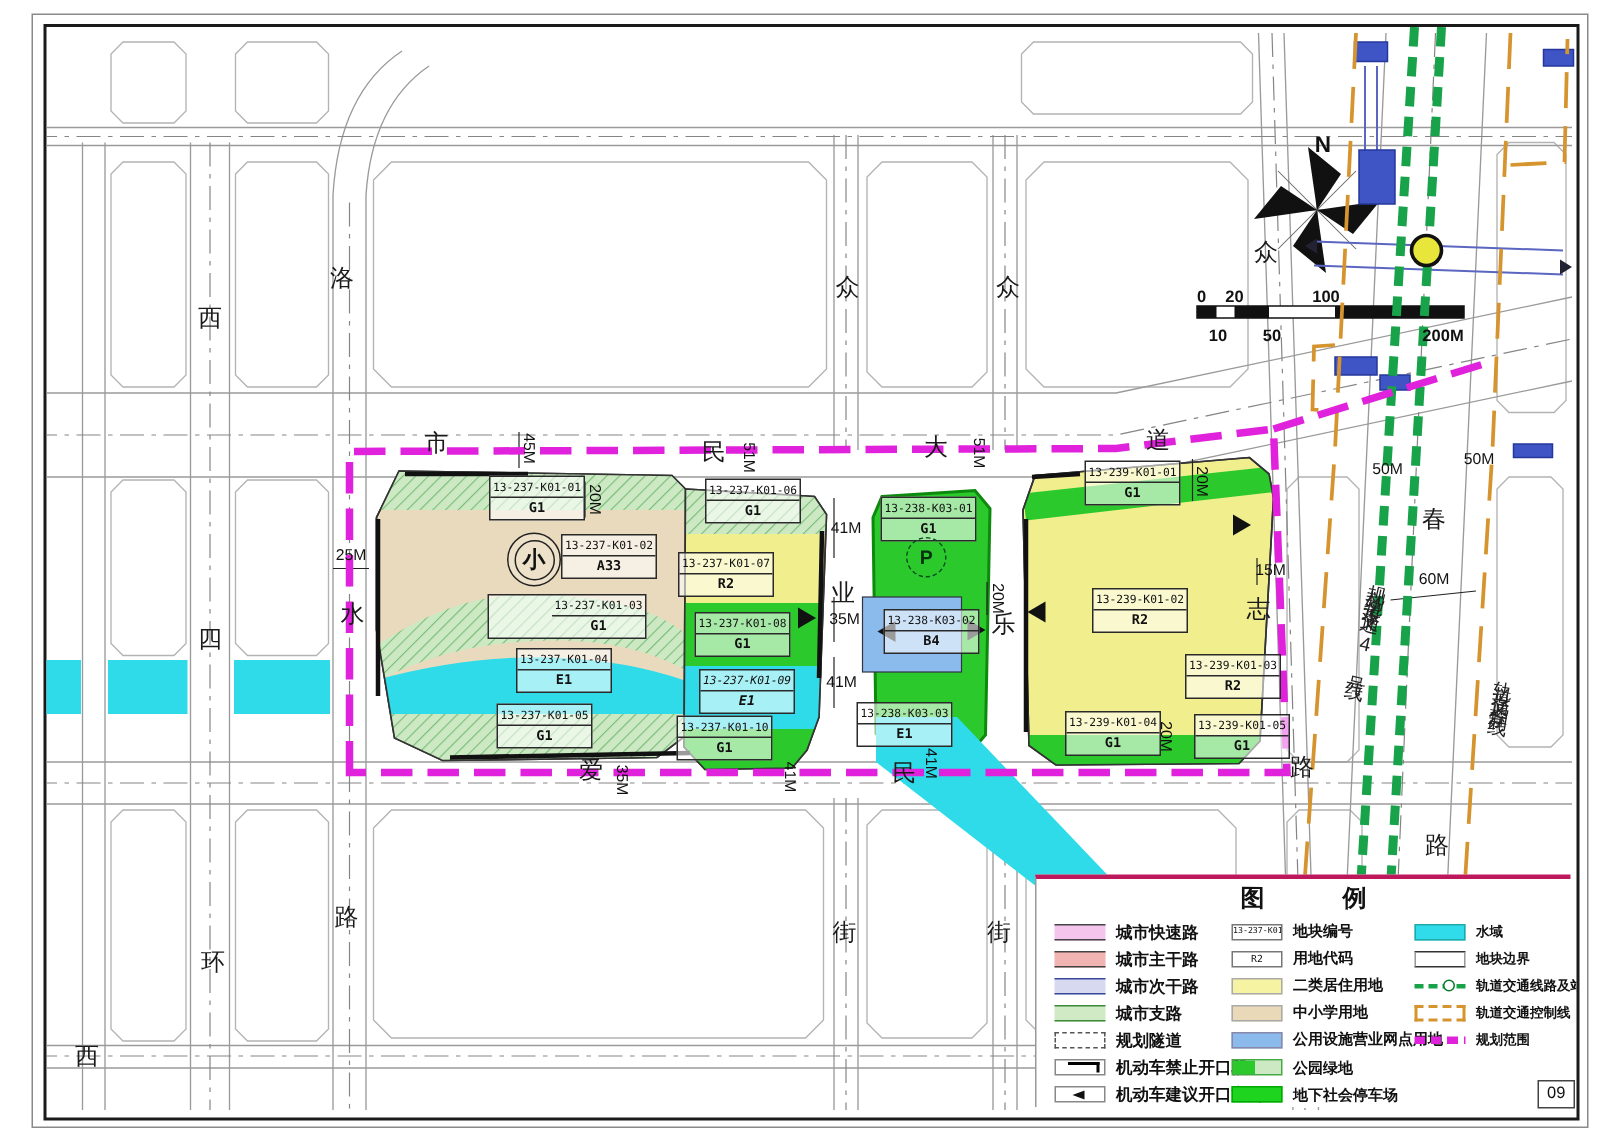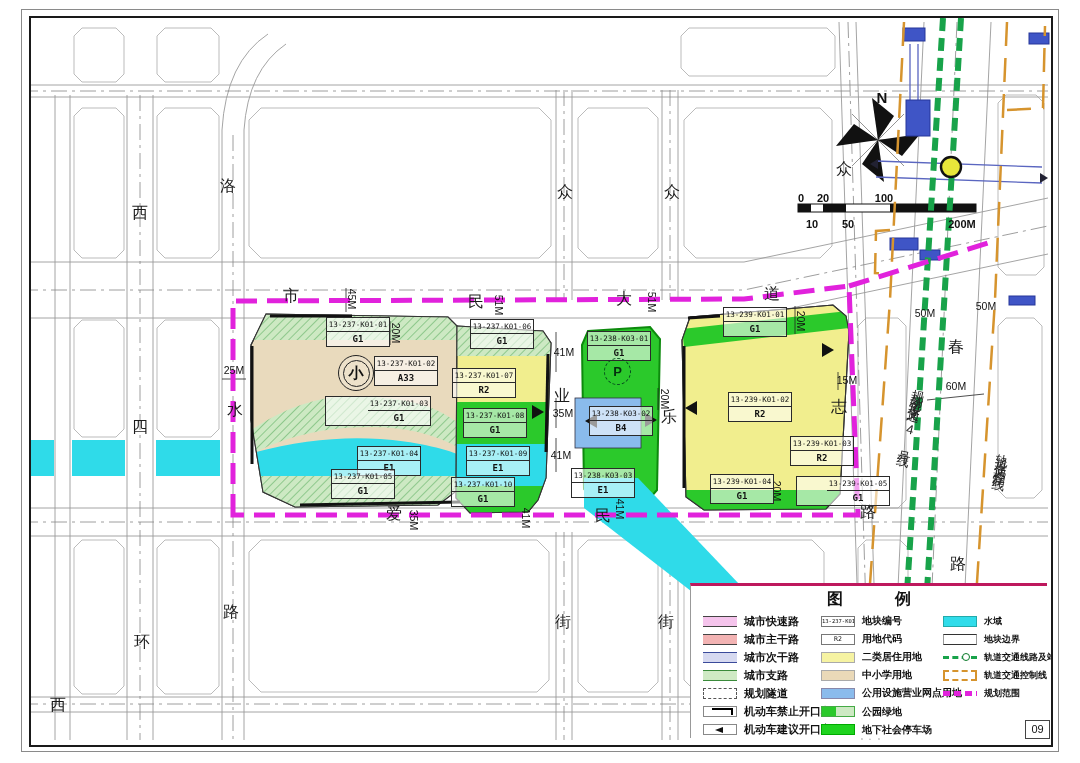--- a/index.html
+++ b/index.html
@@ -344,41 +344,41 @@
             <div class="puse">G1</div>
           </div>
           <div class="pbox" style="left: 374px; top: 356px; width: 62px;">
             <div class="pcode">13-237-K01-02</div>
             <div class="puse">A33</div>
           </div>
           <div class="pbox" style="left: 325px; top: 396px; width: 62px; padding-left: 42px;">
             <div class="pcode">13-237-K01-03</div>
             <div class="puse">G1</div>
           </div>
-          <div class="pbox" style="left: 357px; top: 432px; width: 62px; margin-top: 14px;">
+          <div class="pbox" style="left: 344px; top: 432px; width: 62px;">
             <div class="pcode">13-237-K01-04</div>
             <div class="puse">E1</div>
           </div>
           <div class="pbox" style="left: 331px; top: 469px; width: 62px;">
             <div class="pcode">13-237-K01-05</div>
             <div class="puse">G1</div>
           </div>
           <div class="pbox" style="left: 470px; top: 319px; width: 62px;">
             <div class="pcode">13-237-K01-06</div>
             <div class="puse">G1</div>
           </div>
           <div class="pbox" style="left: 452px; top: 368px; width: 62px;">
             <div class="pcode">13-237-K01-07</div>
             <div class="puse">R2</div>
           </div>
           <div class="pbox" style="left: 463px; top: 408px; width: 62px;">
             <div class="pcode">13-237-K01-08</div>
             <div class="puse">G1</div>
           </div>
-          <div class="pbox" style="left: 466px; top: 446px; width: 62px;">
+          <div class="pbox" style="left: 466px; top: 446px; width: 62px; font-style: italic;">
             <div class="pcode">13-237-K01-09</div>
             <div class="puse">E1</div>
           </div>
           <div class="pbox" style="left: 451px; top: 477px; width: 62px;">
             <div class="pcode">13-237-K01-10</div>
             <div class="puse">G1</div>
           </div>
           <div class="pbox" style="left: 587px; top: 331px; width: 62px;">
             <div class="pcode">13-238-K03-01</div>
             <div class="puse">G1</div>
@@ -400,21 +400,21 @@
             <div class="puse">R2</div>
           </div>
           <div class="pbox" style="left: 790px; top: 436px; width: 62px;">
             <div class="pcode">13-239-K01-03</div>
             <div class="puse">R2</div>
           </div>
           <div class="pbox" style="left: 710px; top: 474px; width: 62px;">
             <div class="pcode">13-239-K01-04</div>
             <div class="puse">G1</div>
           </div>
-          <div class="pbox" style="left: 796px; top: 476px; width: 62px; padding-left: 30px;">
+          <div class="pbox" style="left: 796px; top: 476px; width: 62px;">
             <div class="pcode">13-239-K01-05</div>
             <div class="puse">G1</div>
           </div>
         </div>
 
    <div id="school-circle">
      <span class="in">小</span>
    </div>
    <div id="parking-circle">
      <span>P</span>

